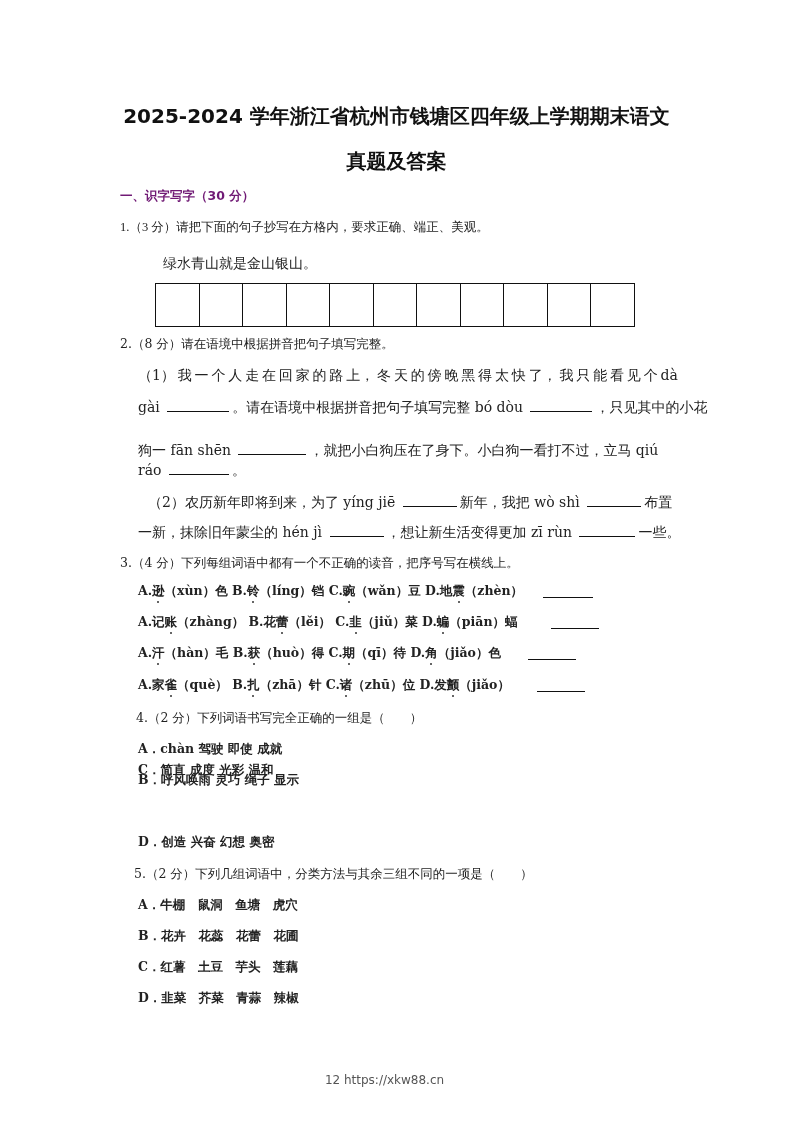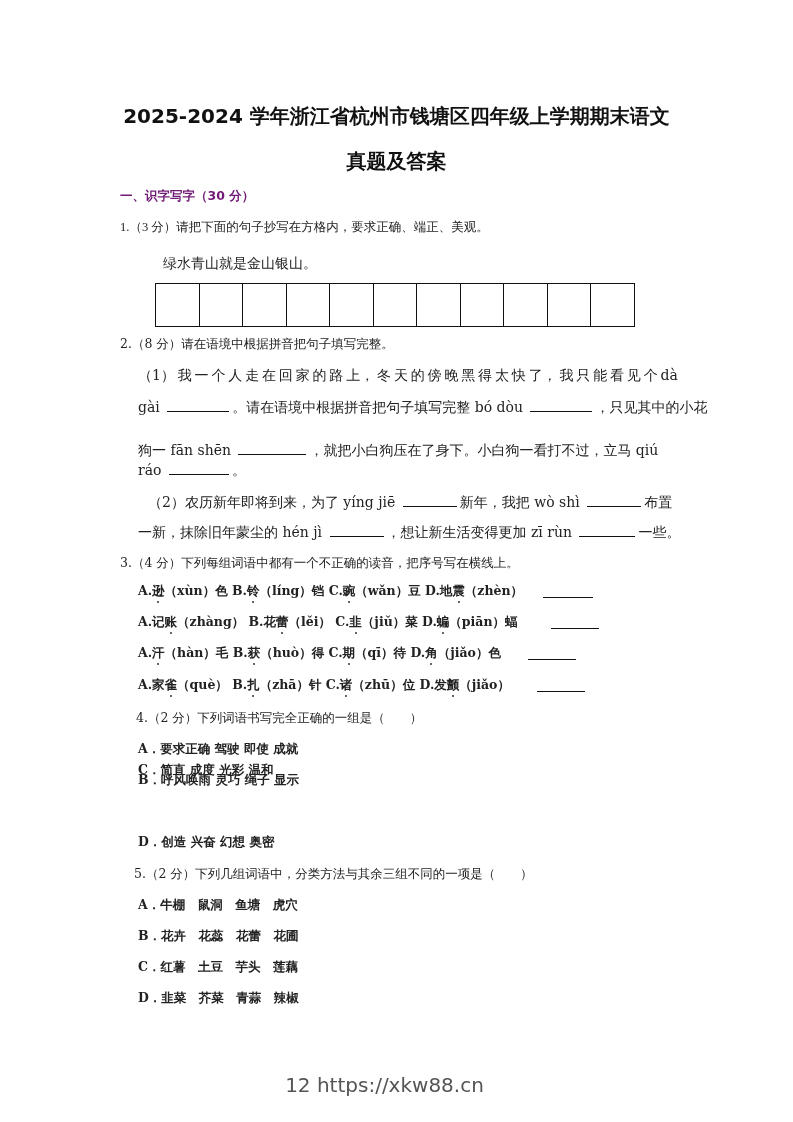--- a/index.html
+++ b/index.html
@@ -12,21 +12,21 @@
   .q { font-size: 12.5px; }
   .body { font-size: 14px; }
   .sm { font-size: 12.5px; font-weight: bold; }
   .blank { display: inline-block; border-bottom: 1px solid #111; height: 12px; vertical-align: baseline; margin: 0 3px; }
   .dot { position: relative; }
   .dot::after { content: ""; position: absolute; left: 50%; bottom: -5px; width: 2px; height: 2px;
                 margin-left: -1px; background: #333; border-radius: 50%; }
   .grid { position: absolute; left: 155px; top: 283px; display: flex; border: 1.5px solid #111; }
   .cell { width: 42.5px; height: 42px; border-right: 1.5px solid #111; }
   .cell:last-child { border-right: none; }
-  .footer { font-family: "DejaVu Sans", "Liberation Sans", sans-serif; font-size: 20px; color: #555;
+  .footer { font-family: "DejaVu Sans", "Liberation Sans", sans-serif; font-size: 12px; color: #555;
             left: 0; width: 769px; text-align: center; }
   .justify { width: 540px; display: flex; justify-content: space-between; }
 </style>
 </head>
 <body>
 
 <div class="abs title" style="top:103px;">2025-2024 学年浙江省杭州市钱塘区四年级上学期期末语文</div>
 <div class="abs title" style="top:148px;">真题及答案</div>
 
 <div class="abs section" style="left:120px; top:188px;">一、识字写字（30 分）</div>
@@ -109,21 +109,21 @@
     <div class="abs" style="left: 543px; top: 597px; width: 50px; border-bottom: 1px solid rgb(17, 17, 17);"></div>
     <div class="abs sm" style="left: 138px; top: 614px;"><span><span>A.记</span><span class="dot">账</span><span>（zhàng） </span></span><span><span>B.花</span><span class="dot">蕾</span><span>（lěi） </span></span><span><span>C.</span><span class="dot">韭</span><span>（jiǔ）菜 </span></span><span><span>D.</span><span class="dot">蝙</span><span>（piān）蝠</span></span></div>
     <div class="abs" style="left: 551px; top: 628px; width: 48px; border-bottom: 1px solid rgb(17, 17, 17);"></div>
     <div class="abs sm" style="left: 138px; top: 645px;"><span><span>A.</span><span class="dot">汗</span><span>（hàn）毛 </span></span><span><span>B.</span><span class="dot">获</span><span>（huò）得 </span></span><span><span>C.</span><span class="dot">期</span><span>（qī）待 </span></span><span><span>D.</span><span class="dot">角</span><span>（jiǎo）色</span></span></div>
     <div class="abs" style="left: 528px; top: 659px; width: 48px; border-bottom: 1px solid rgb(17, 17, 17);"></div>
     <div class="abs sm" style="left: 138px; top: 677px;"><span><span>A.家</span><span class="dot">雀</span><span>（què） </span></span><span><span>B.</span><span class="dot">扎</span><span>（zhā）针 </span></span><span><span>C.</span><span class="dot">诸</span><span>（zhū）位 </span></span><span><span>D.发</span><span class="dot">颤</span><span>（jiǎo）</span></span></div>
     <div class="abs" style="left: 537px; top: 691px; width: 48px; border-bottom: 1px solid rgb(17, 17, 17);"></div>
   </div>
 
 <div class="abs q" style="left:136px; top:710px;">4.（2 分）下列词语书写完全正确的一组是（　　）</div>
-<div class="abs sm" style="left:138px; top:741px;">A．要求正确 驾驶 即使 成就</div>
+<div class="abs sm" style="left:138px; top:741px;">A．chàn 驾驶 即使 成就</div>
 <div class="abs sm" style="left:138px; top:772px;">B．呼风唤雨 灵巧 绳子 显示</div>
 <div class="abs sm" style="left:138px; top:762px;">C．简直 成度 光彩 温和</div>
 <div class="abs sm" style="left:138px; top:834px;">D．创造 兴奋 幻想 奥密</div>
 
 <div class="abs q" style="left:120px; top:866px;margin-left:14px;">5.（2 分）下列几组词语中，分类方法与其余三组不同的一项是（　　）</div>
 <div class="abs sm" style="left:138px; top:897px;">A．牛棚　鼠洞　鱼塘　虎穴</div>
 <div class="abs sm" style="left:138px; top:928px;">B．花卉　花蕊　花蕾　花圃</div>
 <div class="abs sm" style="left:138px; top:959px;">C．红薯　土豆　芋头　莲藕</div>
 <div class="abs sm" style="left:138px; top:990px;">D．韭菜　芥菜　青蒜　辣椒</div>
 

